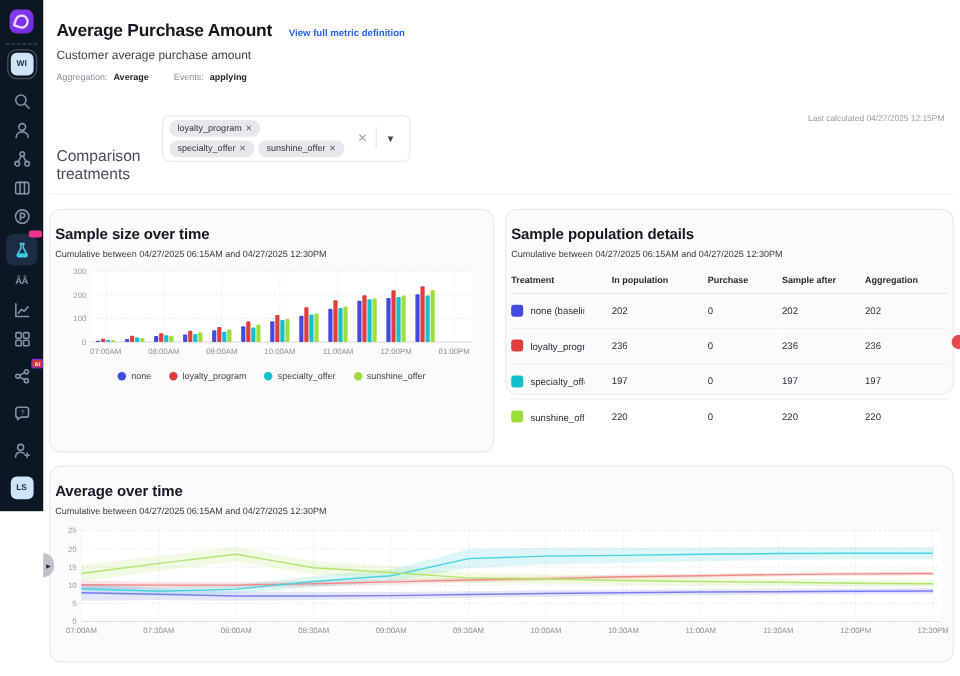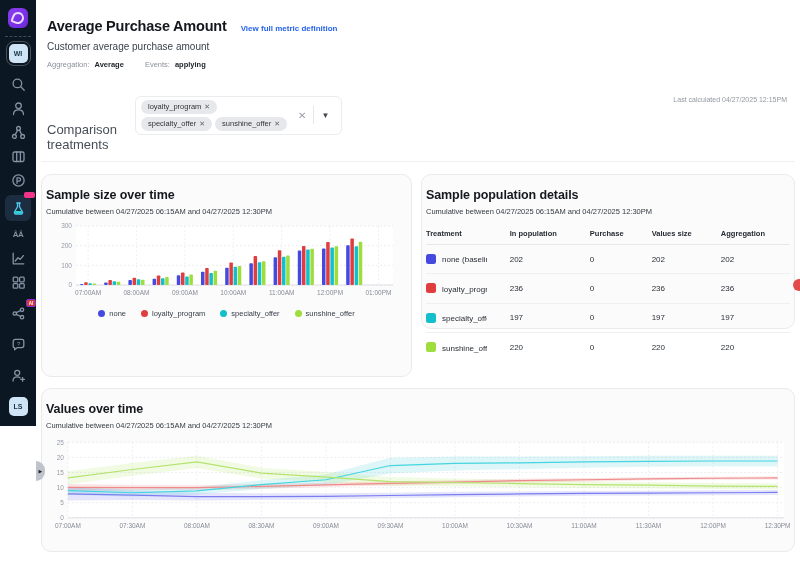--- a/index.html
+++ b/index.html
@@ -332,21 +332,21 @@
               <col class="c2">
               <col class="c3">
               <col class="c4">
               <col class="c5">
             </colgroup>
           <thead>
             <tr>
               <th>Treatment</th>
               <th>In population</th>
               <th>Purchase</th>
-              <th>Values size</th>
+              <th>Sample after</th>
               <th>Aggregation</th>
             </tr>
           </thead>
           <tbody>
             <tr>
               <td><span class="swatch" style="background: rgb(69, 73, 224);"></span><span class="tname">none (baseline)</span></td>
               <td>202</td>
               <td>0</td>
               <td>202</td>
               <td>202</td>
@@ -371,21 +371,21 @@
               <td>0</td>
               <td>220</td>
               <td>220</td>
             </tr>
           </tbody>
         </table>
       </section>
     </div>
 
     <section class="card card-values">
-      <h2>Values over time</h2>
+      <h2>Average over time</h2>
       <div class="cumulative">Cumulative between 04/27/2025 06:15AM and 04/27/2025 12:30PM</div>
       <svg class="chart" height="112" viewBox="0 0 748 112">
           <rect x="22" y="8" width="720" height="76" fill="#fff"></rect>
           <line x1="22" x2="742" y1="84" y2="84" stroke="#e3e5e9" stroke-width="0.7" stroke-dasharray="2 2"></line>
           <text x="18" y="86.3" text-anchor="end" font-size="6.5" fill="#959ba4">0</text>
           <line x1="22" x2="742" y1="68.8" y2="68.8" stroke="#e3e5e9" stroke-width="0.7" stroke-dasharray="2 2"></line>
           <text x="18" y="71.1" text-anchor="end" font-size="6.5" fill="#959ba4">5</text>
           <line x1="22" x2="742" y1="53.599999999999994" y2="53.599999999999994" stroke="#e3e5e9" stroke-width="0.7" stroke-dasharray="2 2"></line>
           <text x="18" y="55.89999999999999" text-anchor="end" font-size="6.5" fill="#959ba4">10</text>
           <line x1="22" x2="742" y1="38.4" y2="38.4" stroke="#e3e5e9" stroke-width="0.7" stroke-dasharray="2 2"></line>

